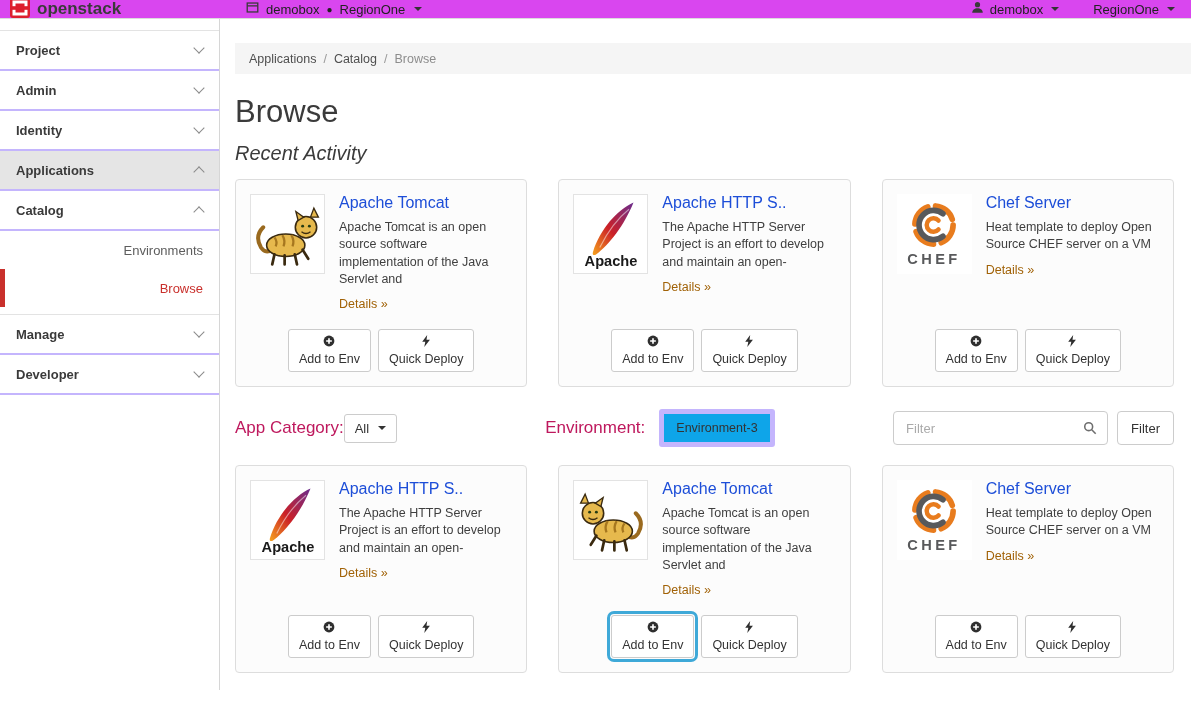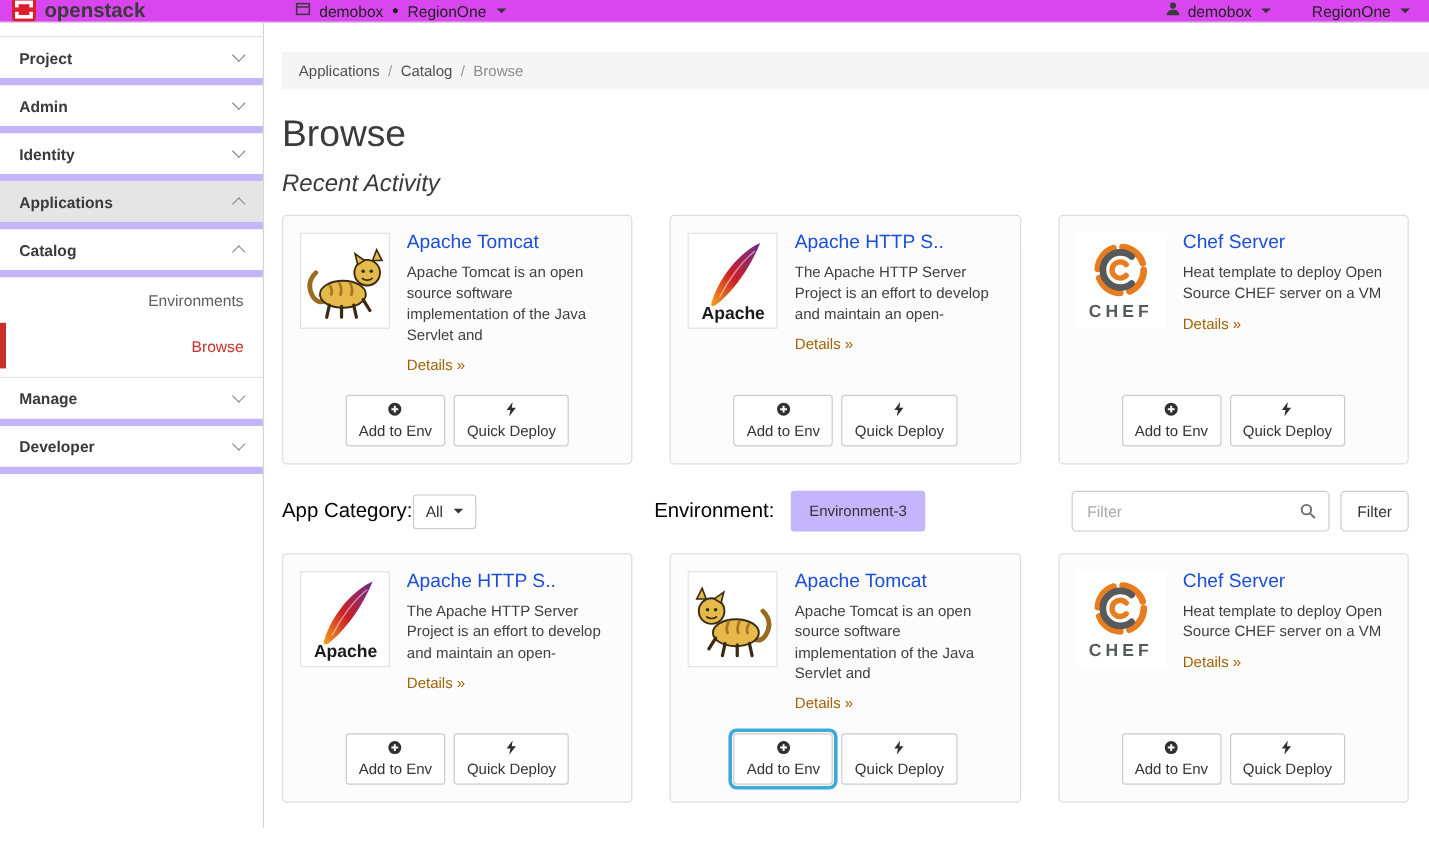--- a/index.html
+++ b/index.html
@@ -23,21 +23,21 @@
            border-right:4px solid transparent; border-top:4px solid #333; margin-left:2px; }
 
   
   .layout { display:flex; height:671px; }
 
   
   .sidebar { width:220px; flex-shrink:0; border-right:1px solid #d6d6d6; background:#fff; }
   .side-spacer { height:12px; border-bottom:1px solid #e3e3e3; }
   .nav-item { height:40px; display:flex; align-items:center; justify-content:space-between;
               padding:0 16px; font-size:13px; font-weight:700; color:#3a3a3a;
-              border-bottom:6px solid #c4b5fd; cursor:pointer; }
+              border-bottom:2px solid #c4b5fd; cursor:pointer; }
   .nav-item.active-section { background:#e5e5e5; }
   .chev { width:8px; height:8px; border-right:1.6px solid #8a8a8a; border-bottom:1.6px solid #8a8a8a;
           transform:rotate(45deg); margin-top:-4px; flex-shrink:0; }
   .chev.up { transform:rotate(-135deg); margin-top:4px; }
   .leaf { height:38px; display:flex; align-items:center; justify-content:flex-end;
           padding:0 16px; font-size:13px; color:#5d5d5d; cursor:pointer; position:relative; }
   .leaf.active { color:#c9302c; }
   .leaf.active::before { content:""; position:absolute; left:0; top:0; bottom:0; width:5px; background:#c9302c; }
   .group-sep { height:8px; border-bottom:1px solid #e3e3e3; }
 
@@ -66,26 +66,26 @@
              text-decoration:none; cursor:pointer; }
   .card-actions { margin-top:auto; display:flex; justify-content:center; gap:7px; }
   .btn { display:inline-flex; align-items:center; gap:5px; background:#fff; border:1px solid #ccc;
          border-radius:3px; padding:5px 10px; font-size:12.5px; color:#333;
          font-family:inherit; cursor:pointer; white-space:nowrap;flex-direction:column; }
   .btn.highlighted { outline:3px solid #3fa9d8; outline-offset:1px; }
   .ic { display:inline-flex; align-items:center; }
 
   
   .filter-row { display:flex; align-items:center; margin:22px 17px 18px 0; }
-  .filter-label { font-size:17px; color:#000000; }
+  .filter-label { font-size:17px; color:#be185d; }
   .dropdown-btn { display:inline-flex; align-items:center; gap:7px;
                   border:1px solid #ccc; background:#fff; border-radius:3px; padding:6px 10px;
                   font-size:13px; font-family:inherit; cursor:pointer; color:#333; }
   .env-label { margin-left:148px; }
-  .env-btn { margin-left:14px; border:3px solid #c4b5fd; background:#c4b5fd; border-radius:3px;
+  .env-btn { margin-left:14px; border:5px solid #c4b5fd; background:#0ea5e9; border-radius:3px;
              padding:7px 12px; font-size:12.5px; font-family:inherit; cursor:pointer; color:#333; }
   .filter-group { margin-left:auto; position:relative; display:flex; align-items:center; }
   .filter-input { width:215px; height:34px; border:1px solid #ccc; border-radius:4px;
                   padding:0 32px 0 12px; font-size:13px; color:#555; font-family:inherit; }
   .filter-input::placeholder { color:#aaa; }
   .search-ic { position:absolute; right:11px; top:10px; }
   .filter-btn { margin-left:9px; height:34px; border:1px solid #ccc; background:#fff;
                 border-radius:4px; padding:0 13px; font-size:13px; font-family:inherit;
                 cursor:pointer; color:#333; }
 </style>

